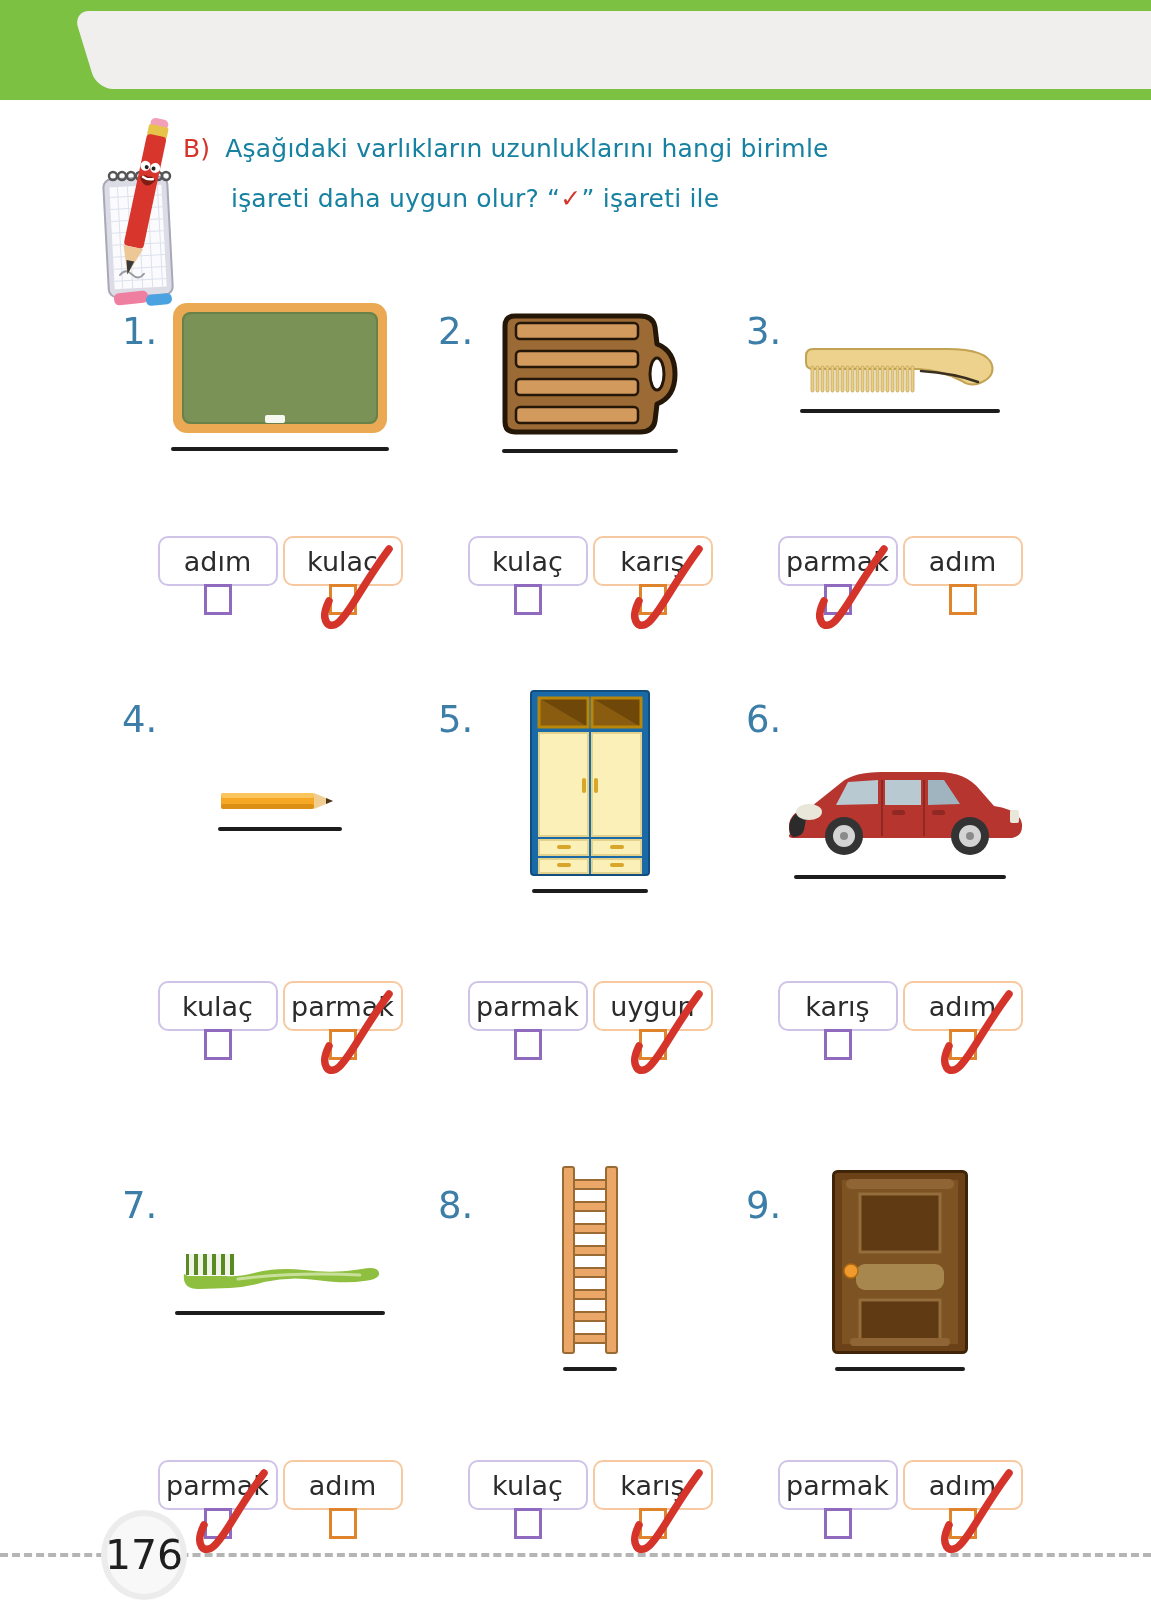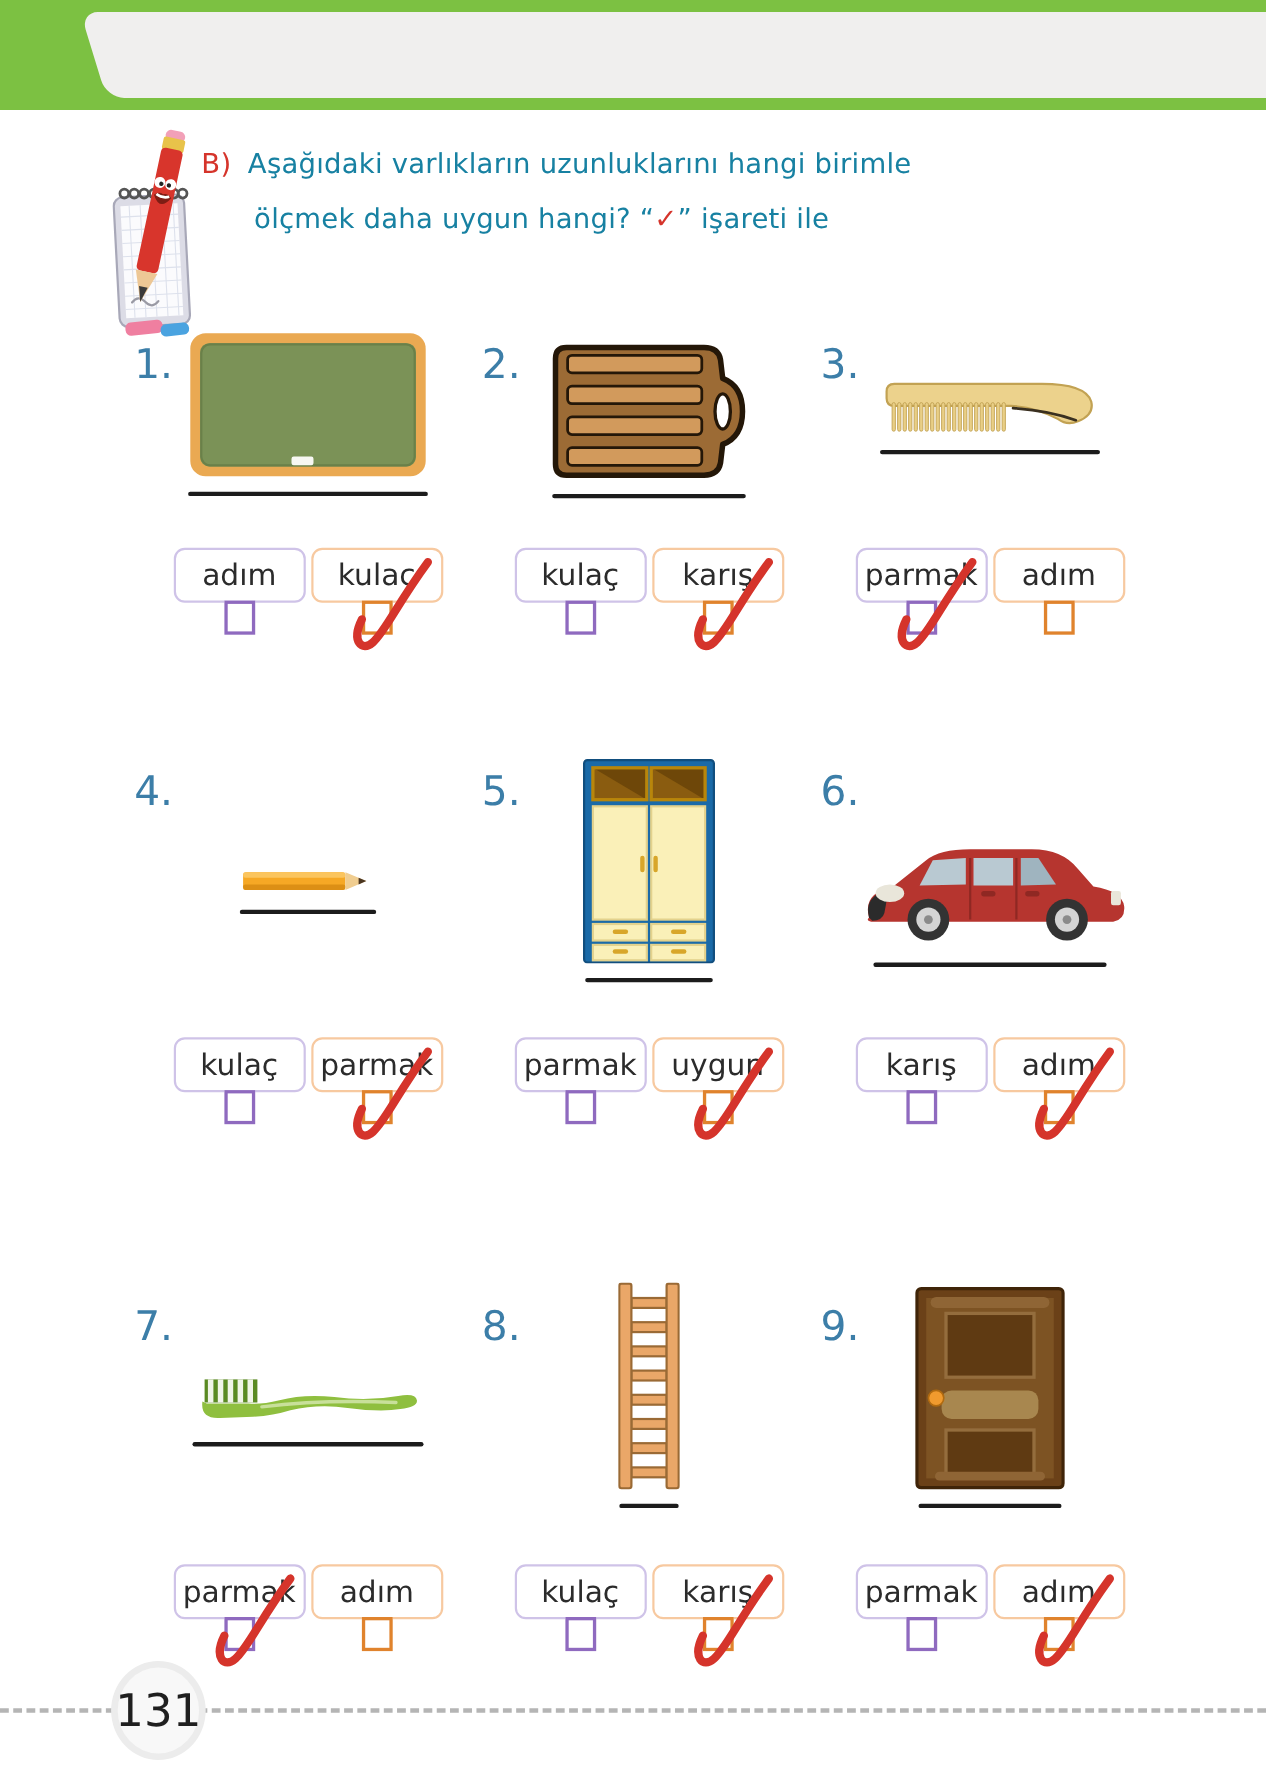--- a/index.html
+++ b/index.html
@@ -32,21 +32,21 @@
   .underline{position:absolute;bottom:-13px;left:50%;transform:translateX(-50%);height:4px;background:#1c1c1c;border-radius:2px;}
   #i1 .fig{height:146px} #i1 .underline{width:218px}
   #i2 .fig{height:148px} #i2 .underline{width:176px}
   #i3 .fig{height:108px} #i3 .underline{width:200px}
   #i4 .fig{height:158px} #i4 .underline{width:124px}
   #i5 .fig{height:220px} #i5 .underline{width:116px}
   #i6 .fig{height:206px} #i6 .underline{width:212px}
   #i7 .fig{height:162px} #i7 .underline{width:210px}
   #i8 .fig{height:218px} #i8 .underline{width:54px}
   #i9 .fig{height:218px} #i9 .underline{width:130px}
-  .opts{position:absolute;left:0;right:0;display:flex;justify-content:center;gap:5px;}
+  .opts{position:absolute;left:0;right:0;display:flex;justify-content:center;gap:5px;margin-top:38px;}
   .r1 .opts{top:206px}
   .r2 .opts{top:283px}
   .r3 .opts{top:282px}
   .opt{position:relative;display:flex;flex-direction:column;align-items:center;width:120px;}
   .opt-box{box-sizing:border-box;width:120px;height:50px;border:2.5px solid;border-radius:10px;background:#fff;
     display:flex;align-items:center;justify-content:center;font-size:27px;color:#2b2b2b;}
   .opt.purple .opt-box{border-color:#cfc3e8;}
   .opt.orange .opt-box{border-color:#f7c9a0;}
   .opt-cb{box-sizing:border-box;width:28px;height:31px;border:3px solid;background:#fff;margin-top:-2px;}
   .opt.purple .opt-cb{border-color:#8f6abf;}
@@ -98,21 +98,21 @@
       <path d="M32,62 Q40,76 48,62 Q44,58 40,60 Q36,58 32,62" fill="#7e1d14"></path>
       <path d="M34,61 Q40,64 46,61" stroke="#fff" stroke-width="2.5" fill="none"></path>
     </g>
     <rect x="12" y="176" width="34" height="12" rx="5" fill="#ef7fa0" transform="rotate(-6 29 182)"></rect>
     <rect x="44" y="178" width="26" height="11" rx="5" fill="#4aa3e0" transform="rotate(-6 57 184)"></rect>
   </svg>
 </div>
 
 <div class="instr">
   <div><span class="blab">B)</span><span>Aşağıdaki varlıkların uzunluklarını hangi birimle</span></div>
-  <div class="cont"><span>ölçmek daha uygun hangi? “</span><span class="chk-glyph">✓</span><span>” işareti ile</span></div>
+  <div class="cont"><span>işareti daha uygun olur? “</span><span class="chk-glyph">✓</span><span>” işareti ile</span></div>
 </div>
 
 <div id="items">
     <div class="item c1 r1" id="i1">
       <span class="num">1.</span>
       <div class="fig">
         <span><svg width="216" height="132" viewBox="0 0 216 132">
     <rect x="1" y="1" width="214" height="130" rx="14" fill="#eaa952"></rect>
     <rect x="10" y="10" width="196" height="112" rx="8" fill="#7b9257"></rect>
     <rect x="11" y="11" width="194" height="110" rx="8" fill="none" stroke="#6a8049" stroke-width="2"></rect>
@@ -395,13 +395,13 @@
           <div class="opt-cb"></div>
           <svg class="check" width="80" height="92" viewBox="0 0 80 92">
   <path d="M12,60 C2,80 12,90 22,81 C34,70 44,46 72,8" fill="none" stroke="#d5342b" stroke-width="7.5" stroke-linecap="round"></path>
           </svg>
         </div>
       </div>
     </div>
   </div>
 
 <div class="dashline"></div>
-<div class="pagenum">131</div>
+<div class="pagenum">176</div>
 
 </body></html>

